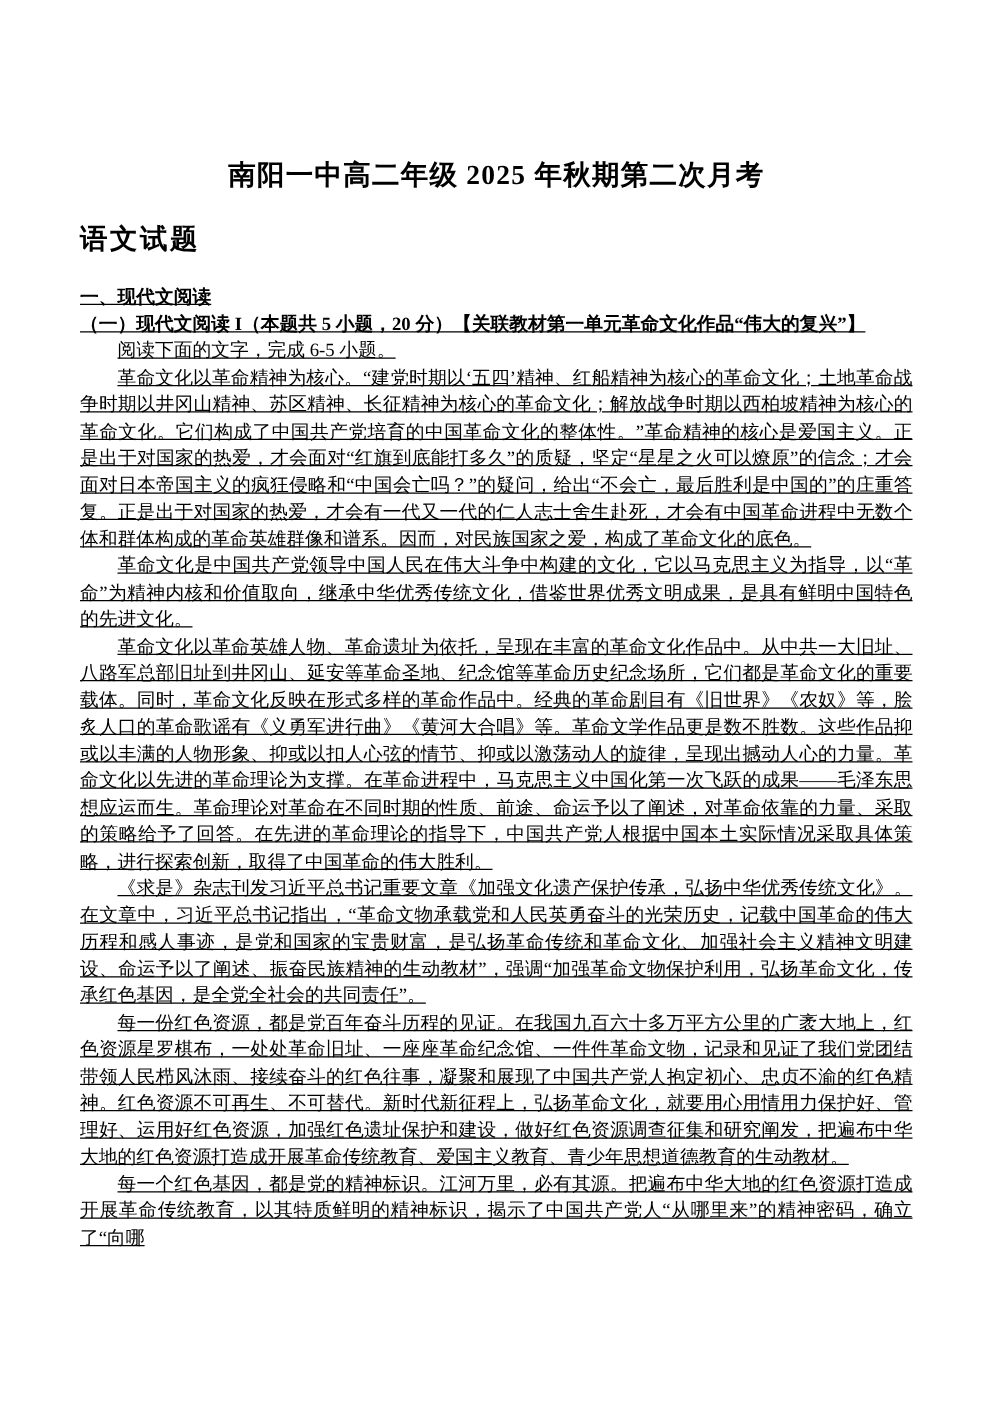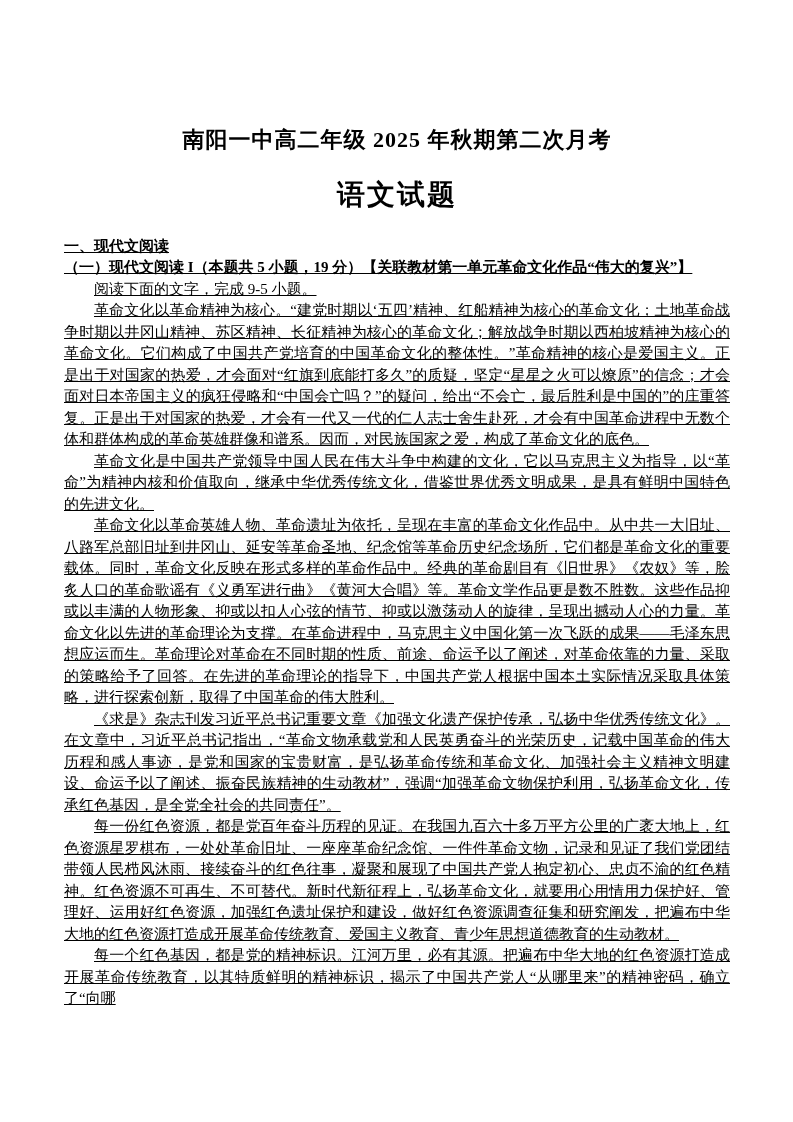--- a/index.html
+++ b/index.html
@@ -20,22 +20,22 @@
   }
   .title {
     text-align: center;
     font-size: 22px;
     font-weight: 700;
     line-height: 1.3;
     margin: 0 0 22px 0;
     letter-spacing: 1px;
   }
   .subtitle {
-    text-align: center;
-    font-size: 28px;
+    text-align: left;
+    font-size: 22px;
     font-weight: 700;
     line-height: 1.3;
     margin: 0 0 23px 0;
     letter-spacing: 2px;
   }
   .content {
     font-size: 15px;
     line-height: 21.5px;
     text-align: justify;
     text-justify: inter-ideograph;
@@ -51,22 +51,22 @@
 </style>
 </head>
 <body>
 
 <div class="page">
   <div class="title">南阳一中高二年级 2025 年秋期第二次月考</div>
   <div class="subtitle">语文试题</div>
 
   <div class="content">
     <p class="bold">一、现代文阅读</p>
-    <p class="bold">（一）现代文阅读 I（本题共 5 小题，19 分）【关联教材第一单元革命文化作品“伟大的复兴”】</p>
-    <p class="indent">阅读下面的文字，完成 9-5 小题。</p>
+    <p class="bold">（一）现代文阅读 I（本题共 5 小题，20 分）【关联教材第一单元革命文化作品“伟大的复兴”】</p>
+    <p class="indent">阅读下面的文字，完成 6-5 小题。</p>
 
     <p class="indent">革命文化以革命精神为核心。“建党时期以‘五四’精神、红船精神为核心的革命文化；土地革命战争时期以井冈山精神、苏区精神、长征精神为核心的革命文化；解放战争时期以西柏坡精神为核心的革命文化。它们构成了中国共产党培育的中国革命文化的整体性。”革命精神的核心是爱国主义。正是出于对国家的热爱，才会面对“红旗到底能打多久”的质疑，坚定“星星之火可以燎原”的信念；才会面对日本帝国主义的疯狂侵略和“中国会亡吗？”的疑问，给出“不会亡，最后胜利是中国的”的庄重答复。正是出于对国家的热爱，才会有一代又一代的仁人志士舍生赴死，才会有中国革命进程中无数个体和群体构成的革命英雄群像和谱系。因而，对民族国家之爱，构成了革命文化的底色。</p>
     <p class="indent">革命文化是中国共产党领导中国人民在伟大斗争中构建的文化，它以马克思主义为指导，以“革命”为精神内核和价值取向，继承中华优秀传统文化，借鉴世界优秀文明成果，是具有鲜明中国特色的先进文化。</p>
     <p class="indent">革命文化以革命英雄人物、革命遗址为依托，呈现在丰富的革命文化作品中。从中共一大旧址、八路军总部旧址到井冈山、延安等革命圣地、纪念馆等革命历史纪念场所，它们都是革命文化的重要载体。同时，革命文化反映在形式多样的革命作品中。经典的革命剧目有《旧世界》《农奴》等，脍炙人口的革命歌谣有《义勇军进行曲》《黄河大合唱》等。革命文学作品更是数不胜数。这些作品抑或以丰满的人物形象、抑或以扣人心弦的情节、抑或以激荡动人的旋律，呈现出撼动人心的力量。革命文化以先进的革命理论为支撑。在革命进程中，马克思主义中国化第一次飞跃的成果——毛泽东思想应运而生。革命理论对革命在不同时期的性质、前途、命运予以了阐述，对革命依靠的力量、采取的策略给予了回答。在先进的革命理论的指导下，中国共产党人根据中国本土实际情况采取具体策略，进行探索创新，取得了中国革命的伟大胜利。</p>
 
     <p class="indent">《求是》杂志刊发习近平总书记重要文章《加强文化遗产保护传承，弘扬中华优秀传统文化》。在文章中，习近平总书记指出，“革命文物承载党和人民英勇奋斗的光荣历史，记载中国革命的伟大历程和感人事迹，是党和国家的宝贵财富，是弘扬革命传统和革命文化、加强社会主义精神文明建设、命运予以了阐述、振奋民族精神的生动教材”，强调“加强革命文物保护利用，弘扬革命文化，传承红色基因，是全党全社会的共同责任”。</p>
     <p class="indent">每一份红色资源，都是党百年奋斗历程的见证。在我国九百六十多万平方公里的广袤大地上，红色资源星罗棋布，一处处革命旧址、一座座革命纪念馆、一件件革命文物，记录和见证了我们党团结带领人民栉风沐雨、接续奋斗的红色往事，凝聚和展现了中国共产党人抱定初心、忠贞不渝的红色精神。红色资源不可再生、不可替代。新时代新征程上，弘扬革命文化，就要用心用情用力保护好、管理好、运用好红色资源，加强红色遗址保护和建设，做好红色资源调查征集和研究阐发，把遍布中华大地的红色资源打造成开展革命传统教育、爱国主义教育、青少年思想道德教育的生动教材。</p>
     <p class="indent">每一个红色基因，都是党的精神标识。江河万里，必有其源。把遍布中华大地的红色资源打造成开展革命传统教育，以其特质鲜明的精神标识，揭示了中国共产党人“从哪里来”的精神密码，确立了“向哪</p>
   </div>
 </div>

